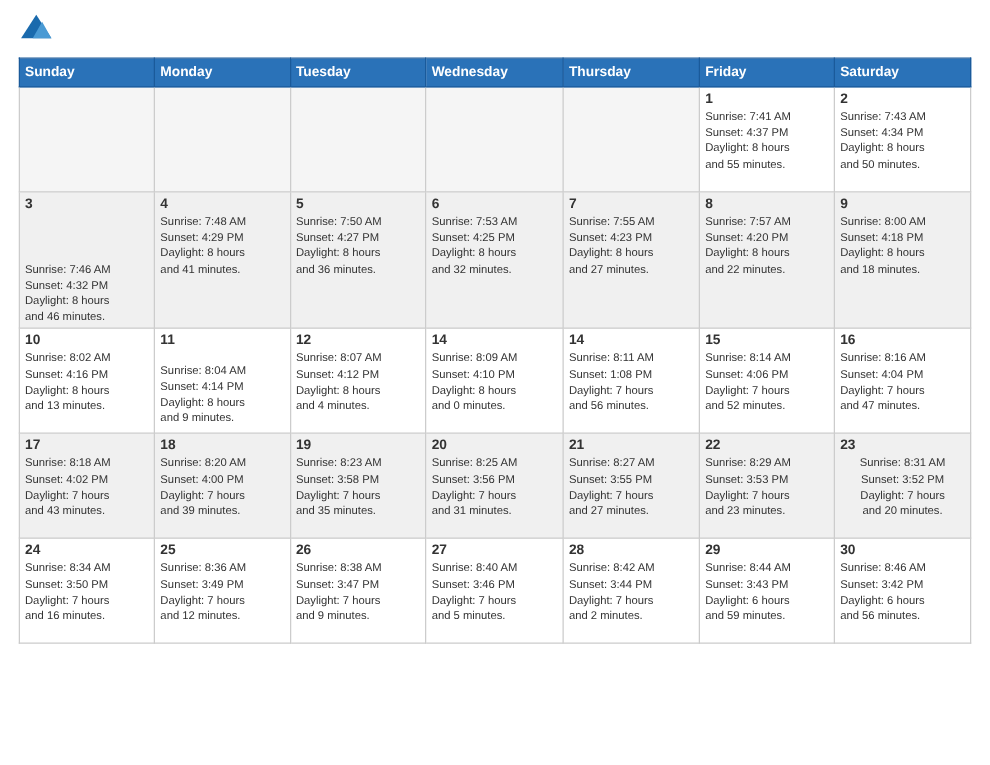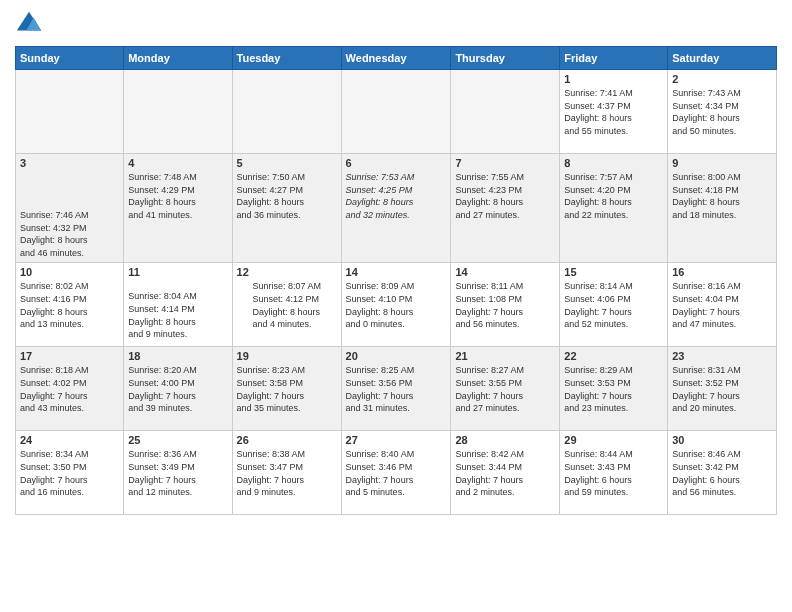--- a/index.html
+++ b/index.html
@@ -174,21 +174,21 @@
           </td>
           <td>
             <span class="day-num">5</span>
             <div class="day-info" style="white-space: pre-line;">Sunrise: 7:50 AM
 Sunset: 4:27 PM
 Daylight: 8 hours
 and 36 minutes.</div>
           </td>
           <td>
             <span class="day-num">6</span>
-            <div class="day-info" style="white-space: pre-line; font-style: italic;">Sunrise: 7:53 AM
+            <div class="day-info" style="white-space: pre-line;">Sunrise: 7:53 AM
 Sunset: 4:25 PM
 Daylight: 8 hours
 and 32 minutes.</div>
           </td>
           <td>
             <span class="day-num">7</span>
             <div class="day-info" style="white-space: pre-line;">Sunrise: 7:55 AM
 Sunset: 4:23 PM
 Daylight: 8 hours
 and 27 minutes.</div>
@@ -218,21 +218,21 @@
           </td>
           <td>
             <span class="day-num">11</span>
             <div class="day-info" style="white-space: pre-line; margin-top: 12px;">Sunrise: 8:04 AM
 Sunset: 4:14 PM
 Daylight: 8 hours
 and 9 minutes.</div>
           </td>
           <td>
             <span class="day-num">12</span>
-            <div class="day-info" style="white-space: pre-line; margin-left: 16px;">Sunrise: 8:07 AM
+            <div class="day-info" style="white-space: pre-line;">Sunrise: 8:07 AM
 Sunset: 4:12 PM
 Daylight: 8 hours
 and 4 minutes.</div>
           </td>
           <td>
             <span class="day-num">14</span>
             <div class="day-info" style="white-space: pre-line;">Sunrise: 8:09 AM
 Sunset: 4:10 PM
 Daylight: 8 hours
 and 0 minutes.</div>
@@ -297,21 +297,21 @@
           </td>
           <td>
             <span class="day-num">22</span>
             <div class="day-info" style="white-space: pre-line;">Sunrise: 8:29 AM
 Sunset: 3:53 PM
 Daylight: 7 hours
 and 23 minutes.</div>
           </td>
           <td>
             <span class="day-num">23</span>
-            <div class="day-info" style="white-space: pre-line;">Sunrise: 8:31 AM
+            <div class="day-info" style="white-space: pre-line; text-align: center;">Sunrise: 8:31 AM
 Sunset: 3:52 PM
 Daylight: 7 hours
 and 20 minutes.</div>
           </td>
         </tr>
         <tr>
           <td>
             <span class="day-num">24</span>
             <div class="day-info" style="white-space: pre-line;">Sunrise: 8:34 AM
 Sunset: 3:50 PM

